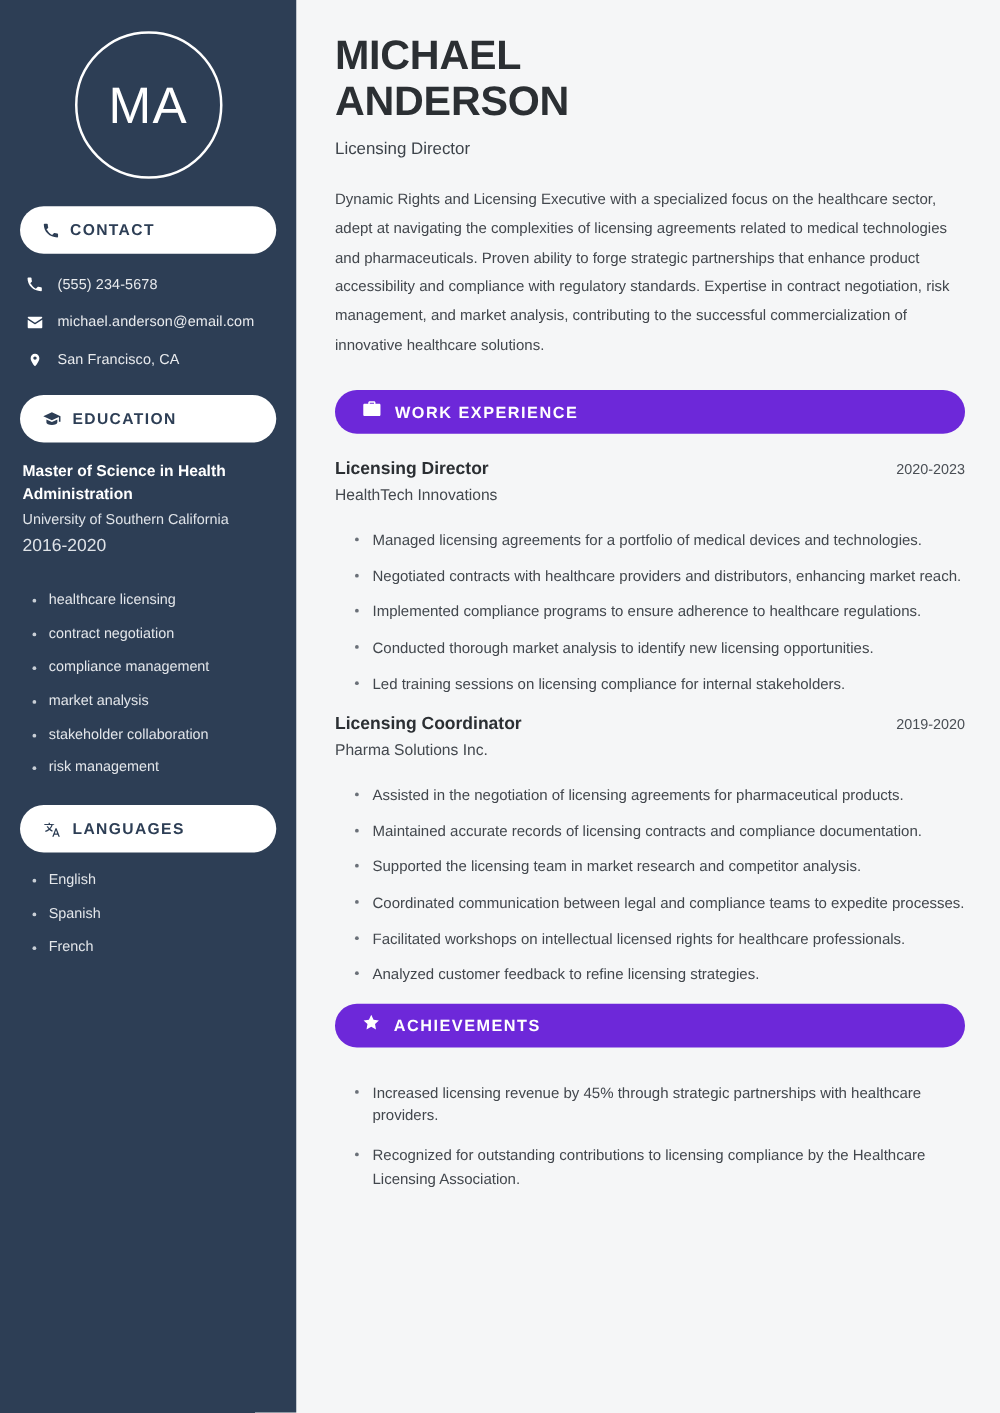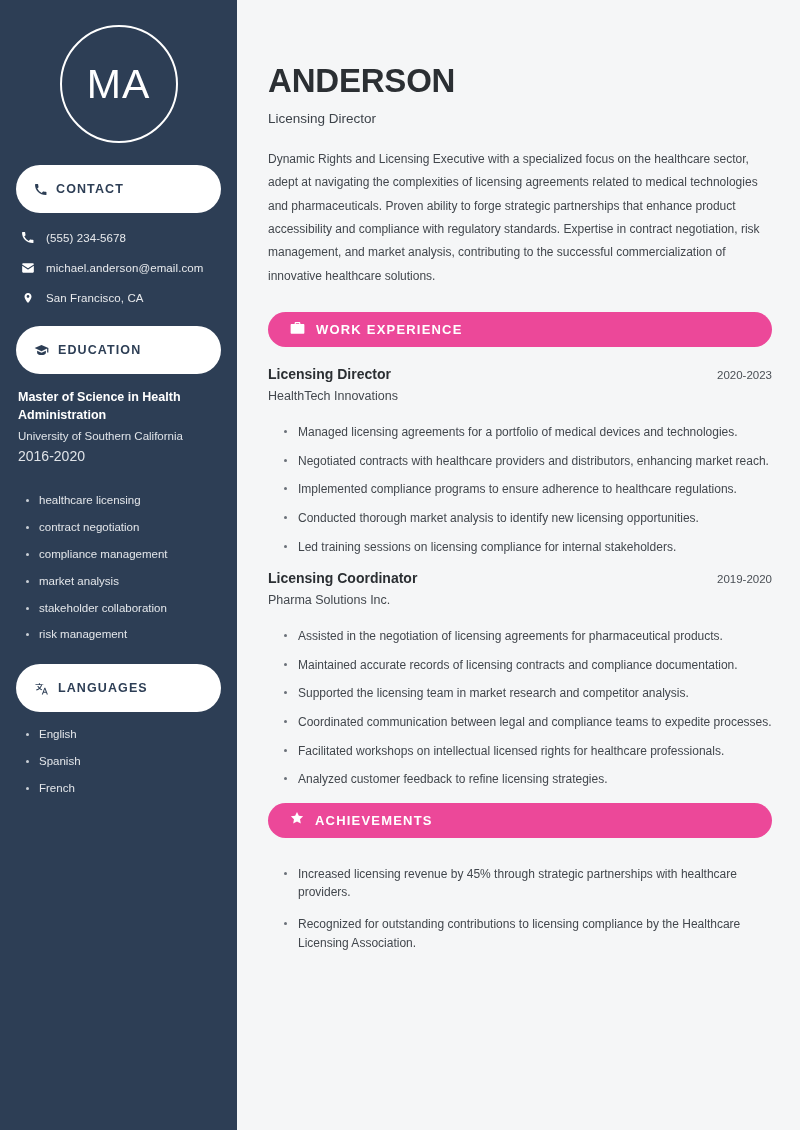--- a/index.html
+++ b/index.html
@@ -54,21 +54,21 @@
     font-size: 41px;
     font-weight: 400;
     letter-spacing: 1px;
     color: #ffffff;
     line-height: 1;
   }
 
   .pill {
     background: #ffffff;
     border-radius: 999px;
-    height: 48px;
+    height: 38px;
     display: flex;
     align-items: center;
     gap: 9px;
     padding: 0 18px;
     margin: 0 0 12px 0;
   }
 
   .pill-label {
     color: #2d3e55;
     font-size: 12.5px;
@@ -178,21 +178,21 @@
 
   .summary {
     font-size: 12px;
     color: #42474d;
     line-height: 1.95;
     margin-bottom: 24px;
     text-align: left;
   }
 
   .bar {
-    background: #ec4899;
+    background: #6d28d9;
     border-radius: 999px;
     height: 35px;
     display: flex;
     align-items: center;
     gap: 11px;
     padding: 0 22px;
     margin-bottom: 19px;
   }
 
   .bar-label {
@@ -346,21 +346,21 @@
       <li>English</li>
       <li>Spanish</li>
       <li>French</li>
     </ul>
 
   </aside>
 
   <main class="main">
 
     <h1 class="name">
-      <br>
+      <span>MICHAEL</span><br>
       <span>ANDERSON</span>
     </h1>
 
     <div class="title">Licensing Director</div>
 
     <p class="summary">Dynamic Rights and Licensing Executive with a specialized focus on the healthcare sector, adept at navigating the complexities of licensing agreements related to medical technologies and pharmaceuticals. Proven ability to forge strategic partnerships that enhance product accessibility and compliance with regulatory standards. Expertise in contract negotiation, risk management, and market analysis, contributing to the successful commercialization of innovative healthcare solutions.</p>
 
     <div class="bar">
       <span>
         <svg width="15" height="14" viewBox="0 0 24 22" fill="#ffffff">

